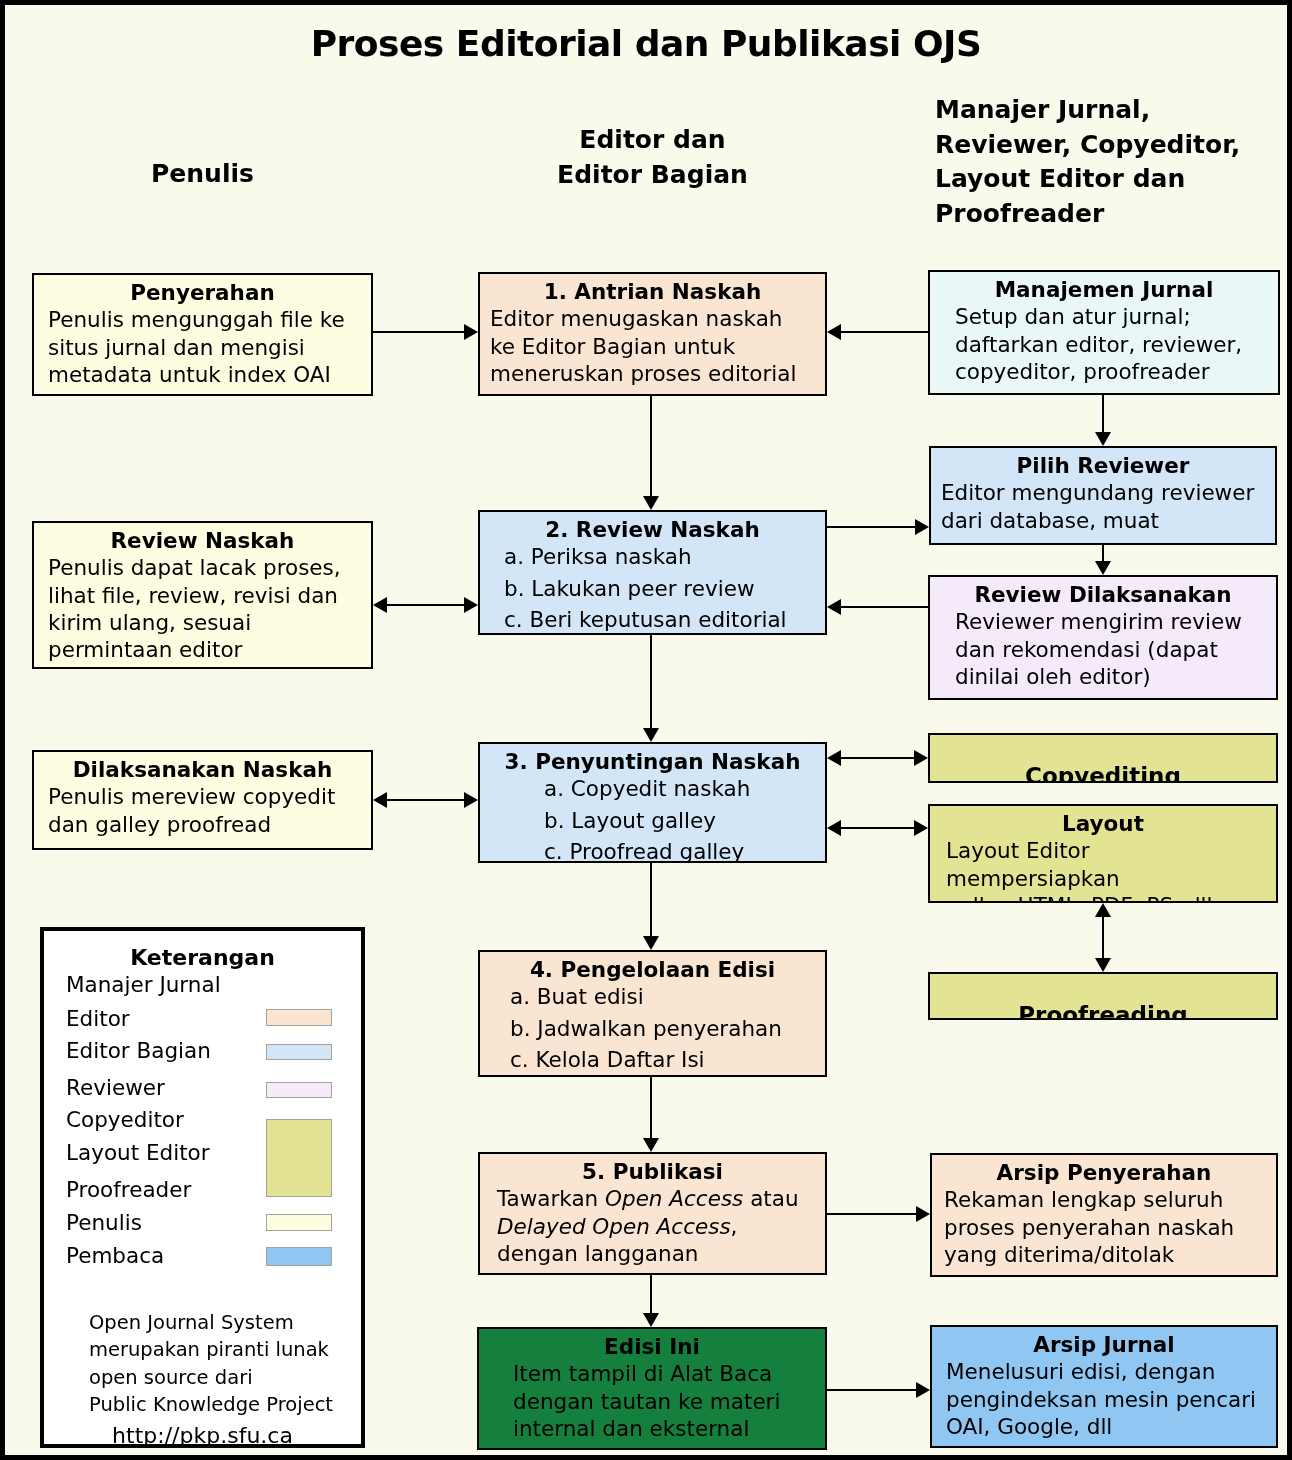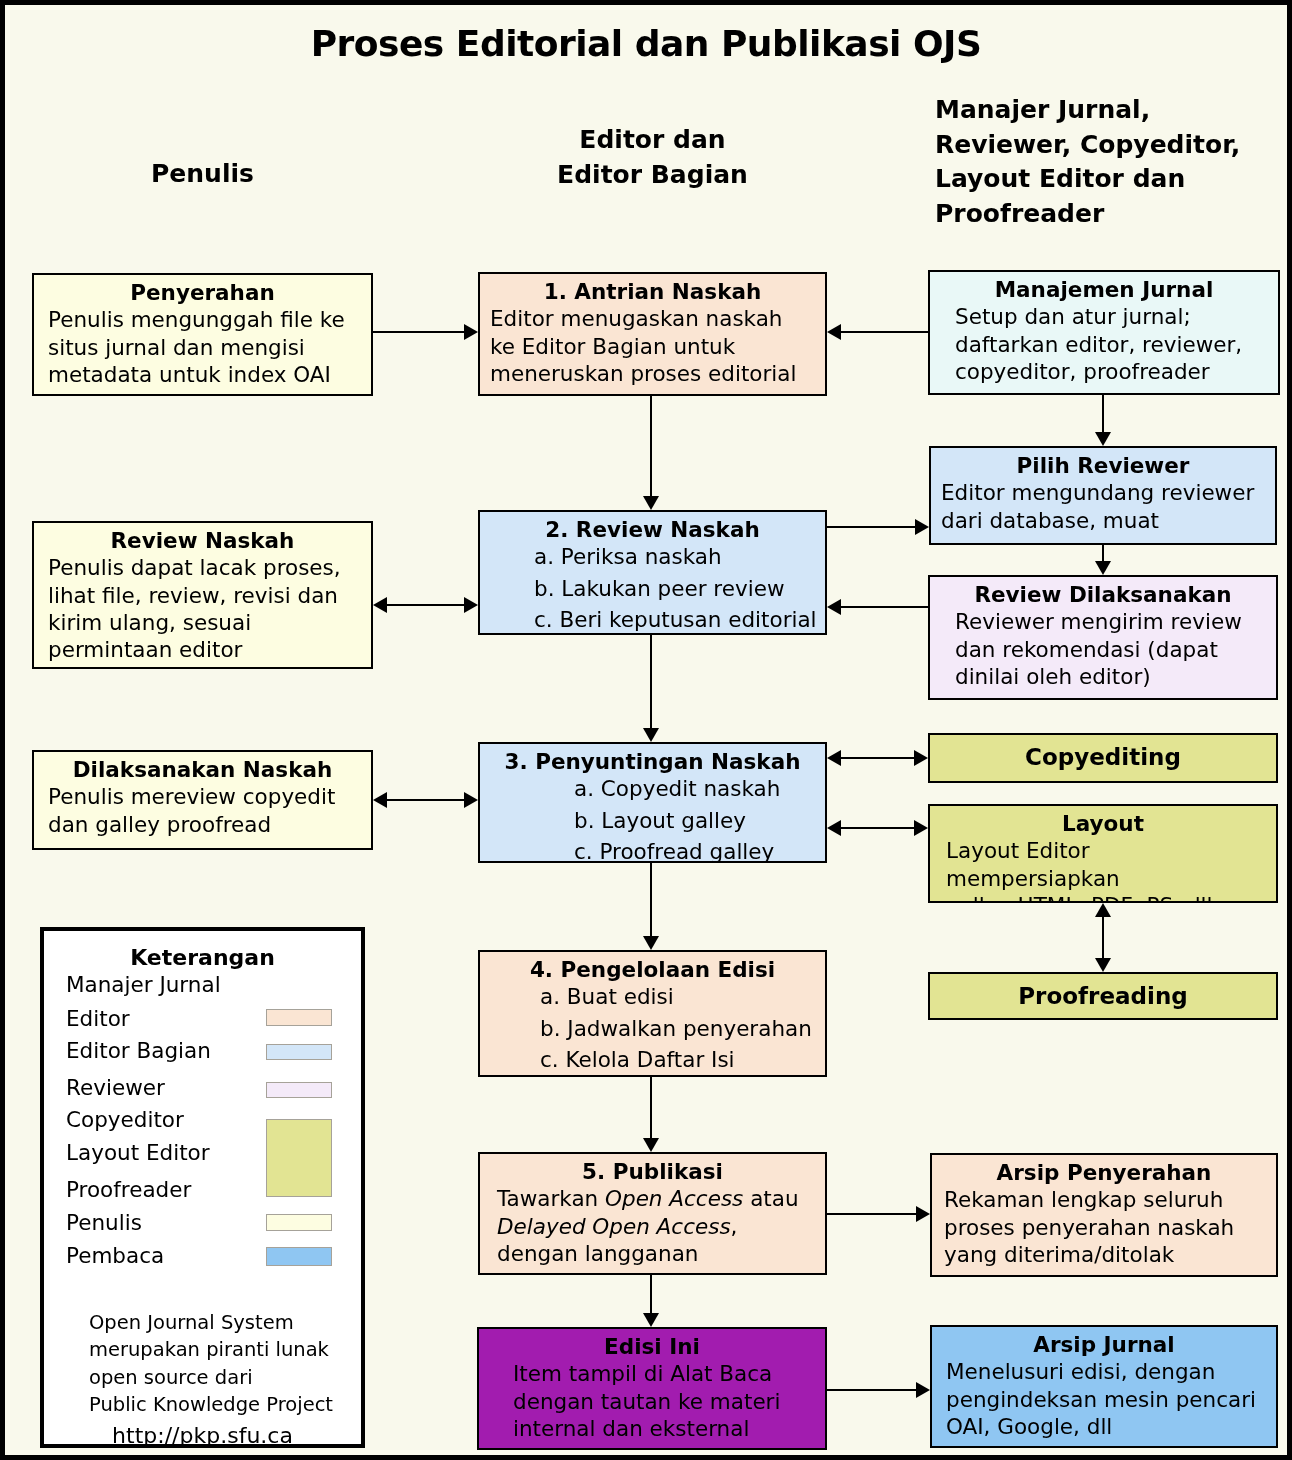--- a/index.html
+++ b/index.html
@@ -20,22 +20,22 @@
   .col-header{
     position:absolute;font-size:25px;font-weight:700;
     white-space:pre-line;line-height:1.38;
   }
   .box{
     position:absolute;border:2px solid #000;box-sizing:border-box;
     font-size:21.5px;line-height:1.27;overflow:hidden;
   }
   .box .t{font-weight:700;text-align:center;padding-top:4px;}
   .box .b{padding:0 6px 4px 14px;white-space:pre-line;}
-  .box .list{padding-left:24px;margin-left:30px;}
-  .titleonly .t{padding-top:8px;font-size:23px;}
+  .box .list{padding-left:24px;}
+  .titleonly .t{padding-top:0;font-size:23px;margin-top:27px;}
   .legend{
     position:absolute;left:35px;top:922px;width:325px;height:521px;
     box-sizing:border-box;border:4px solid #000;background:#fff;
   }
   .legend .lg-title{position:absolute;top:14px;left:0;width:100%;text-align:center;font-weight:700;font-size:22px;}
   .lg-label{position:absolute;left:22px;font-size:21.5px;}
   .lg-swatch{position:absolute;left:222px;width:66px;box-sizing:border-box;border:1px solid #a6a299;}
   .lg-note{position:absolute;left:45px;top:378px;font-size:19.5px;line-height:1.4;white-space:pre-line;}
   .lg-url{position:absolute;left:0;top:492px;width:100%;text-align:center;font-size:22px;}
   .hline{position:absolute;height:2px;background:#000;}
@@ -111,21 +111,21 @@
     <div class="b list" style="padding-left:30px;">c. Kelola Daftar Isi</div>
   </div>
 
   <div class="box" style="left: 473px; top: 1147px; width: 349px; height: 123px; background-color: rgb(250, 229, 211);">
     <div class="t">5. Publikasi</div>
     <div class="b" style="padding-left:17px;"><span>Tawarkan </span><span class="it">Open Access</span><span> atau
 </span><span class="it">Delayed Open Access</span><span>,
 dengan langganan</span></div>
   </div>
 
-  <div class="box" style="left: 472px; top: 1322px; width: 350px; height: 123px; background-color: #a21caf;">
+  <div class="box" style="left: 472px; top: 1322px; width: 350px; height: 123px; background-color: #15803d;">
     <div class="t">Edisi Ini</div>
     <div class="b" style="padding-left:34px;">Item tampil di Alat Baca
 dengan tautan ke materi
 internal dan eksternal</div>
   </div>
 
   <div class="box" style="left: 923px; top: 265px; width: 352px; height: 125px; background-color: rgb(233, 248, 247);">
     <div class="t">Manajemen Jurnal</div>
     <div class="b" style="padding-left:25px;">Setup dan atur jurnal;
 daftarkan editor, reviewer,

